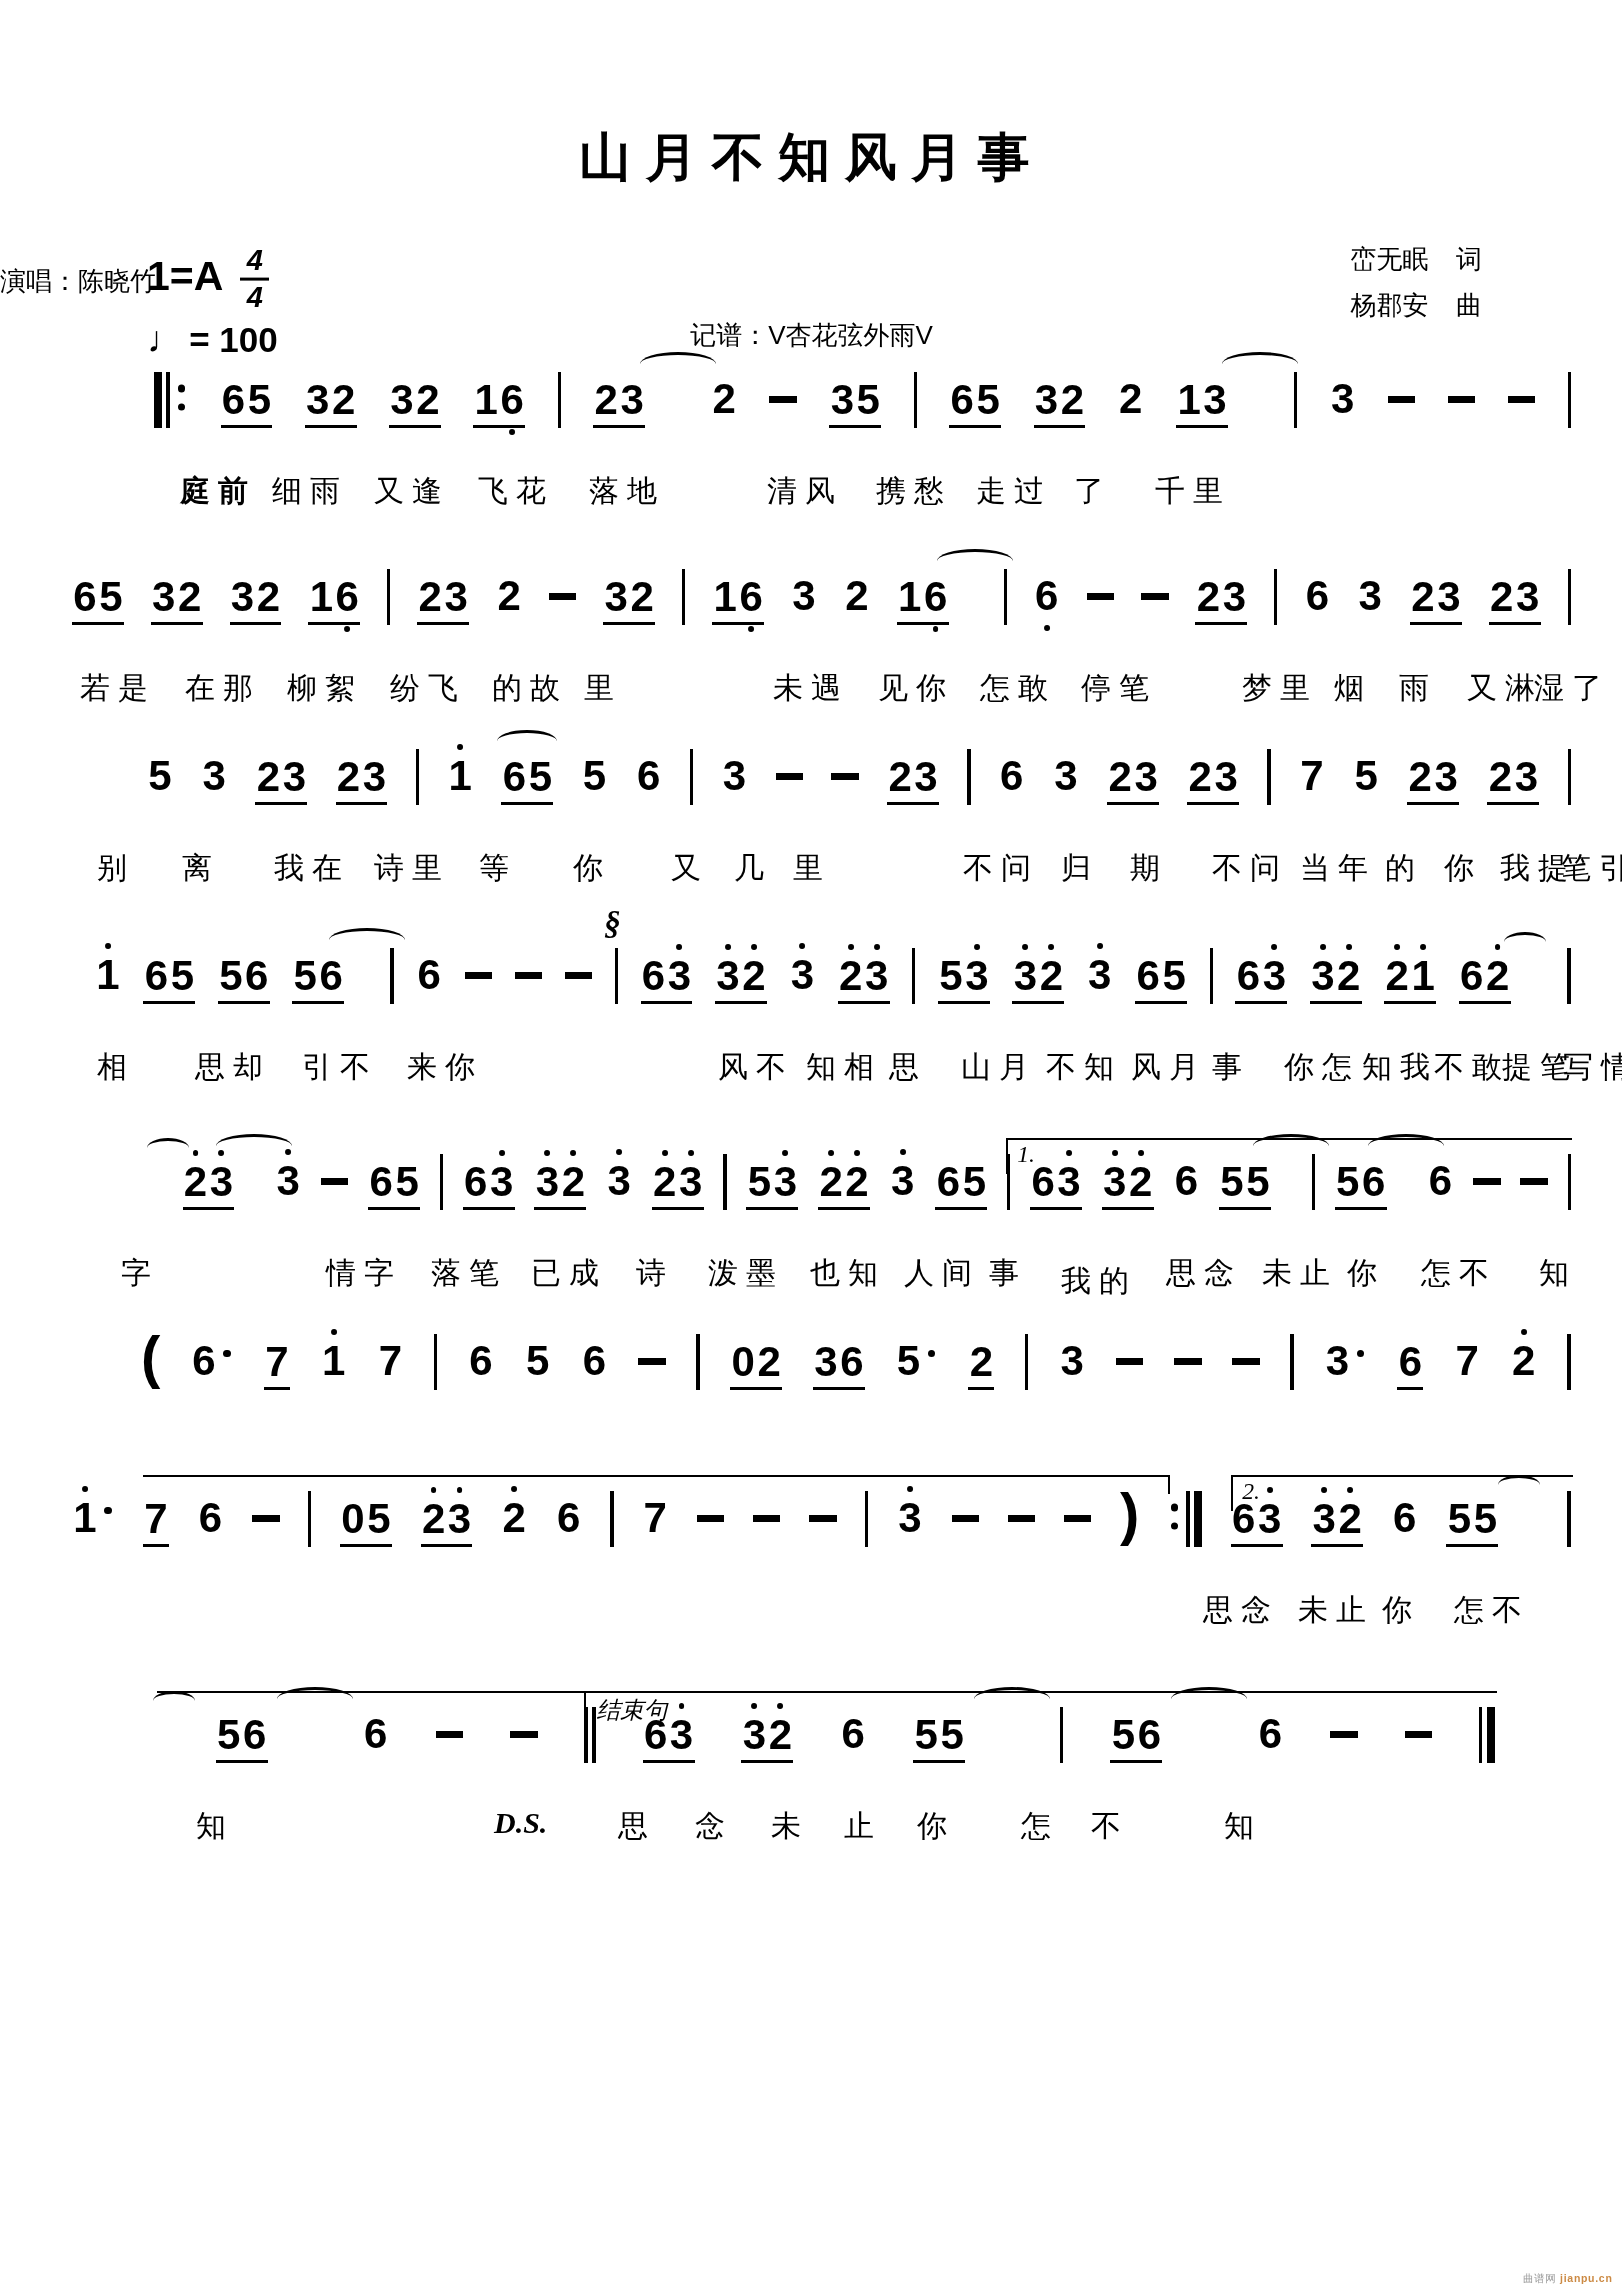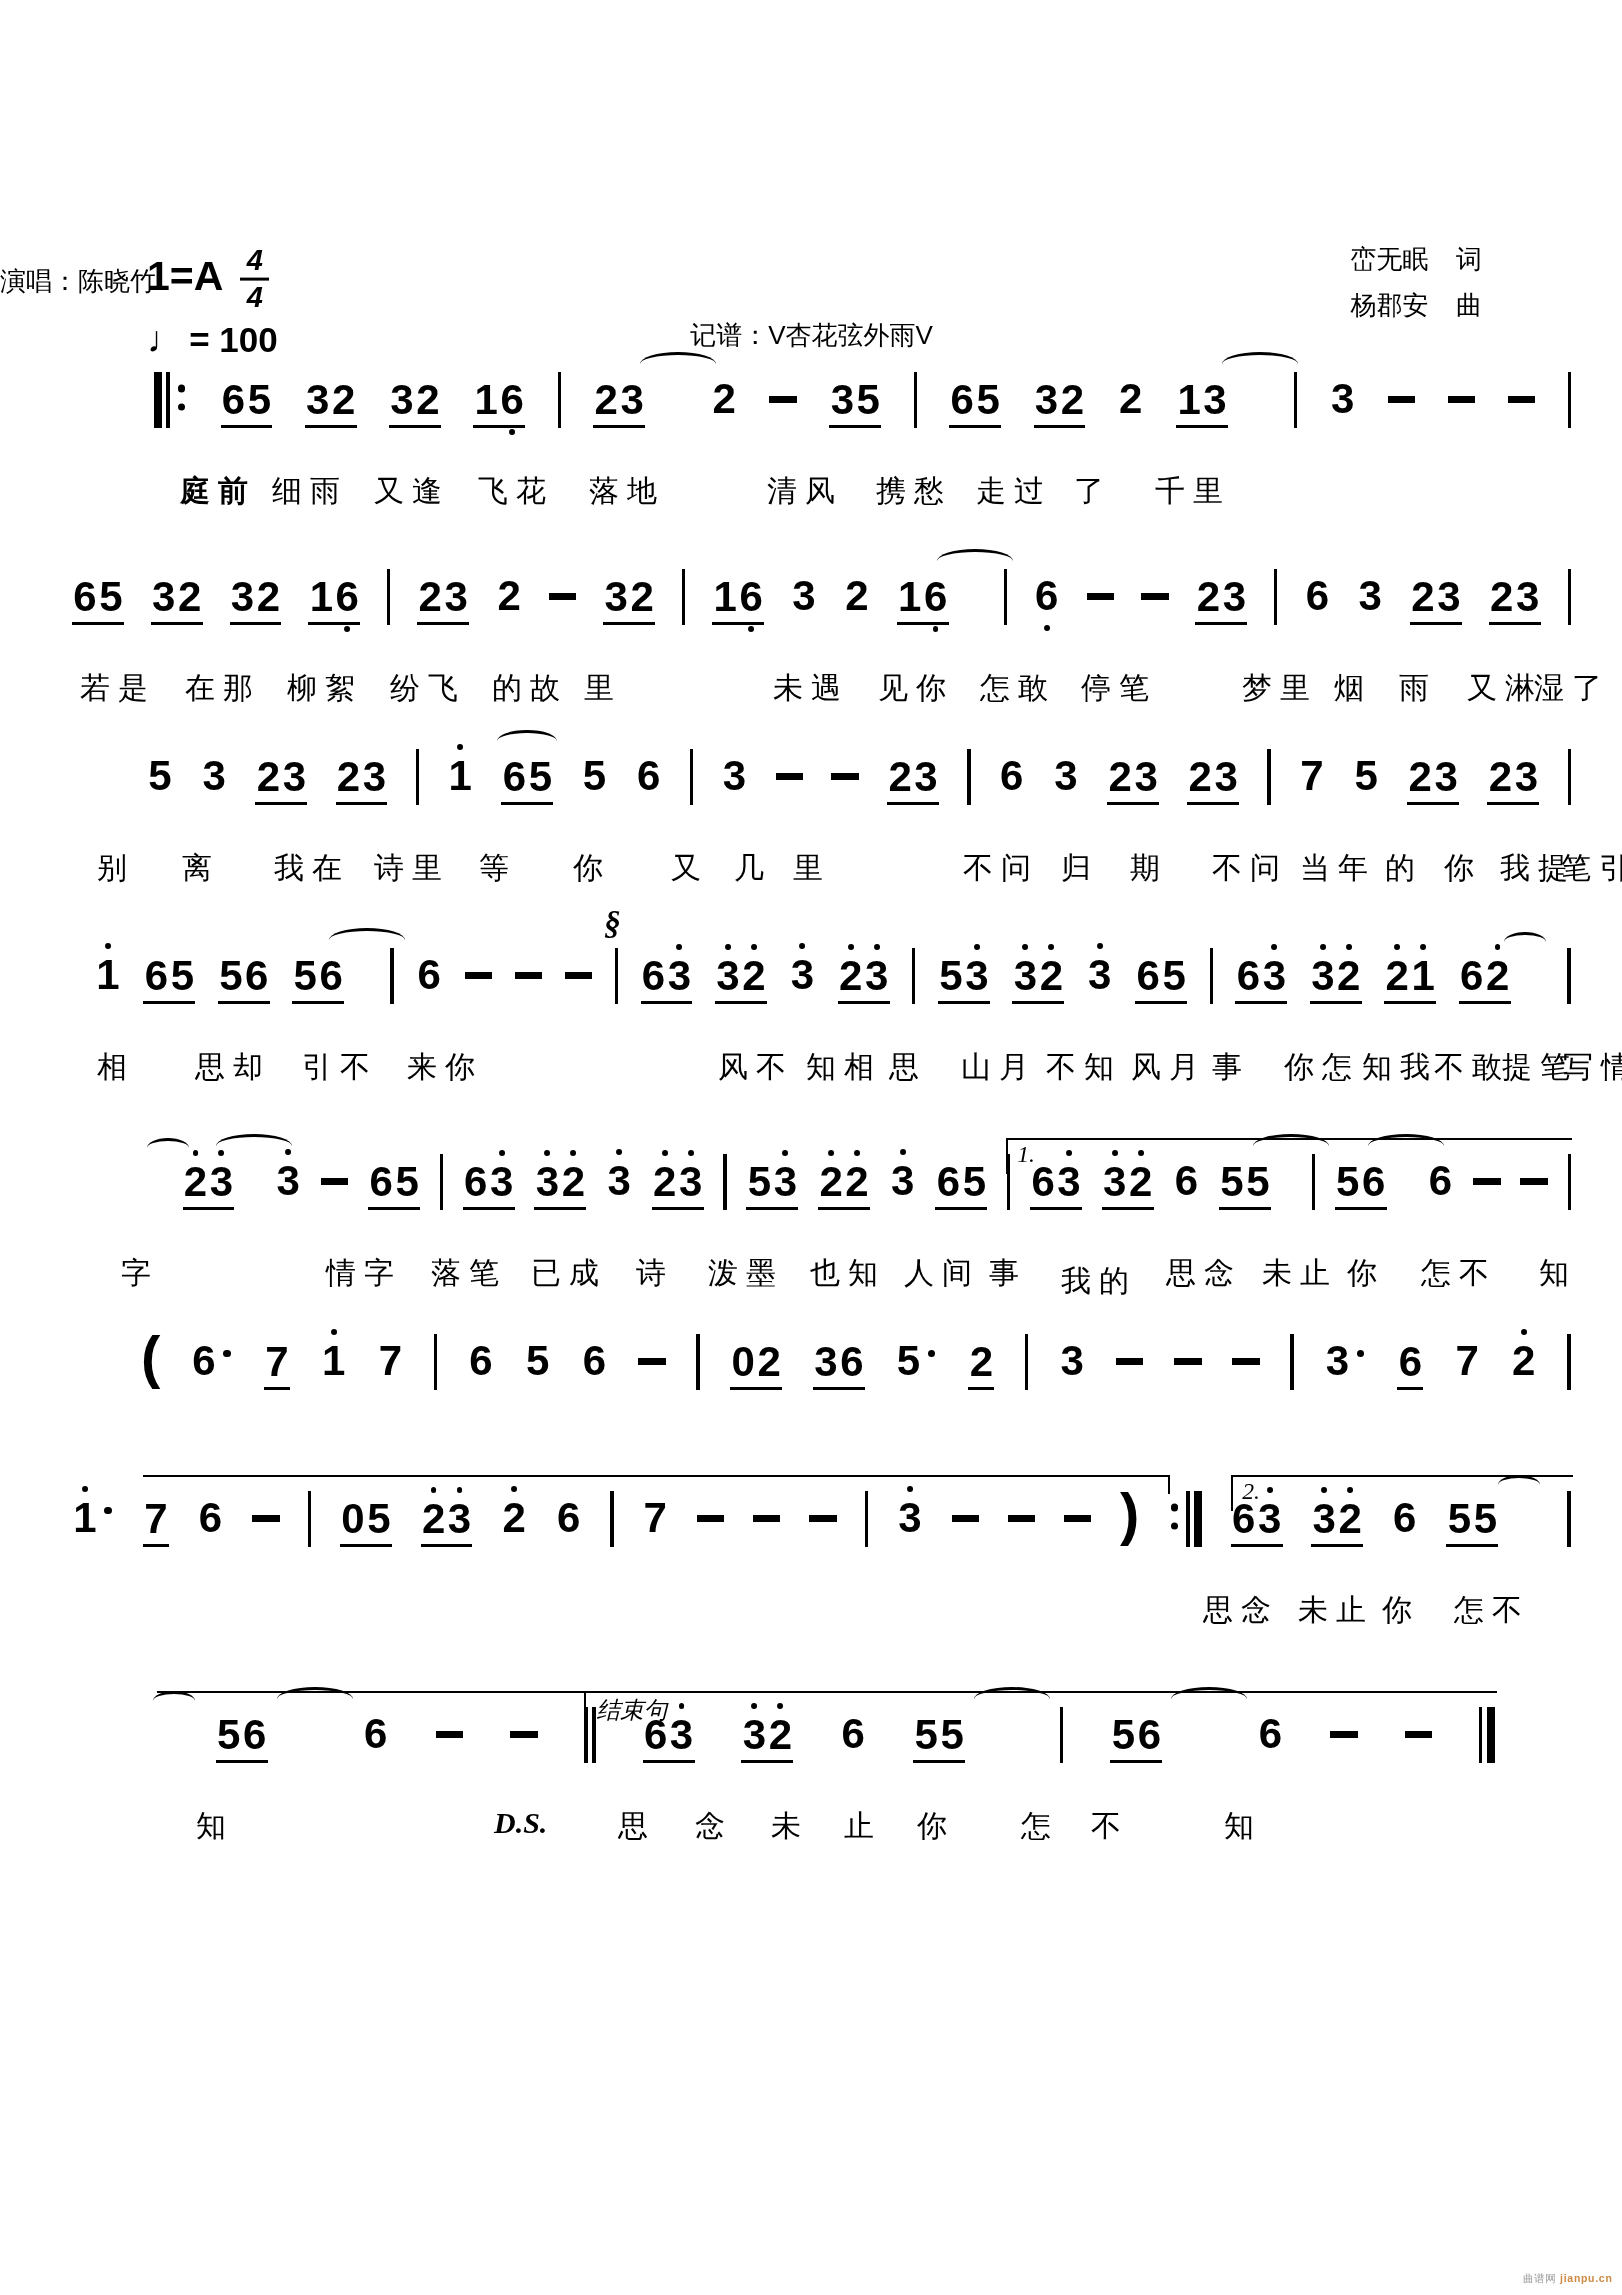--- a/index.html
+++ b/index.html
@@ -77,20 +77,21 @@
                       padding:1.3px 0 0 10.5px;display:inline-block;}
 
   .watermark{position:absolute;right:10.5px;bottom:9.2px;font-size:10.5px;letter-spacing:0.7px;}
   .watermark .wm1{color:#9a9a9a;}
   .watermark .wm2{color:#cc8a44;font-weight:bold;}
 </style>
 </head>
 <body>
 
 <div id="page">
+  <div class="title">山月不知风月事</div>
 
   <div class="keytempo">
     <div class="keyline">
       <span>1=A</span>
       <span class="frac">
         <i>4</i>
         <i class="fl"></i>
         <i>4</i>
       </span>
     </div>

